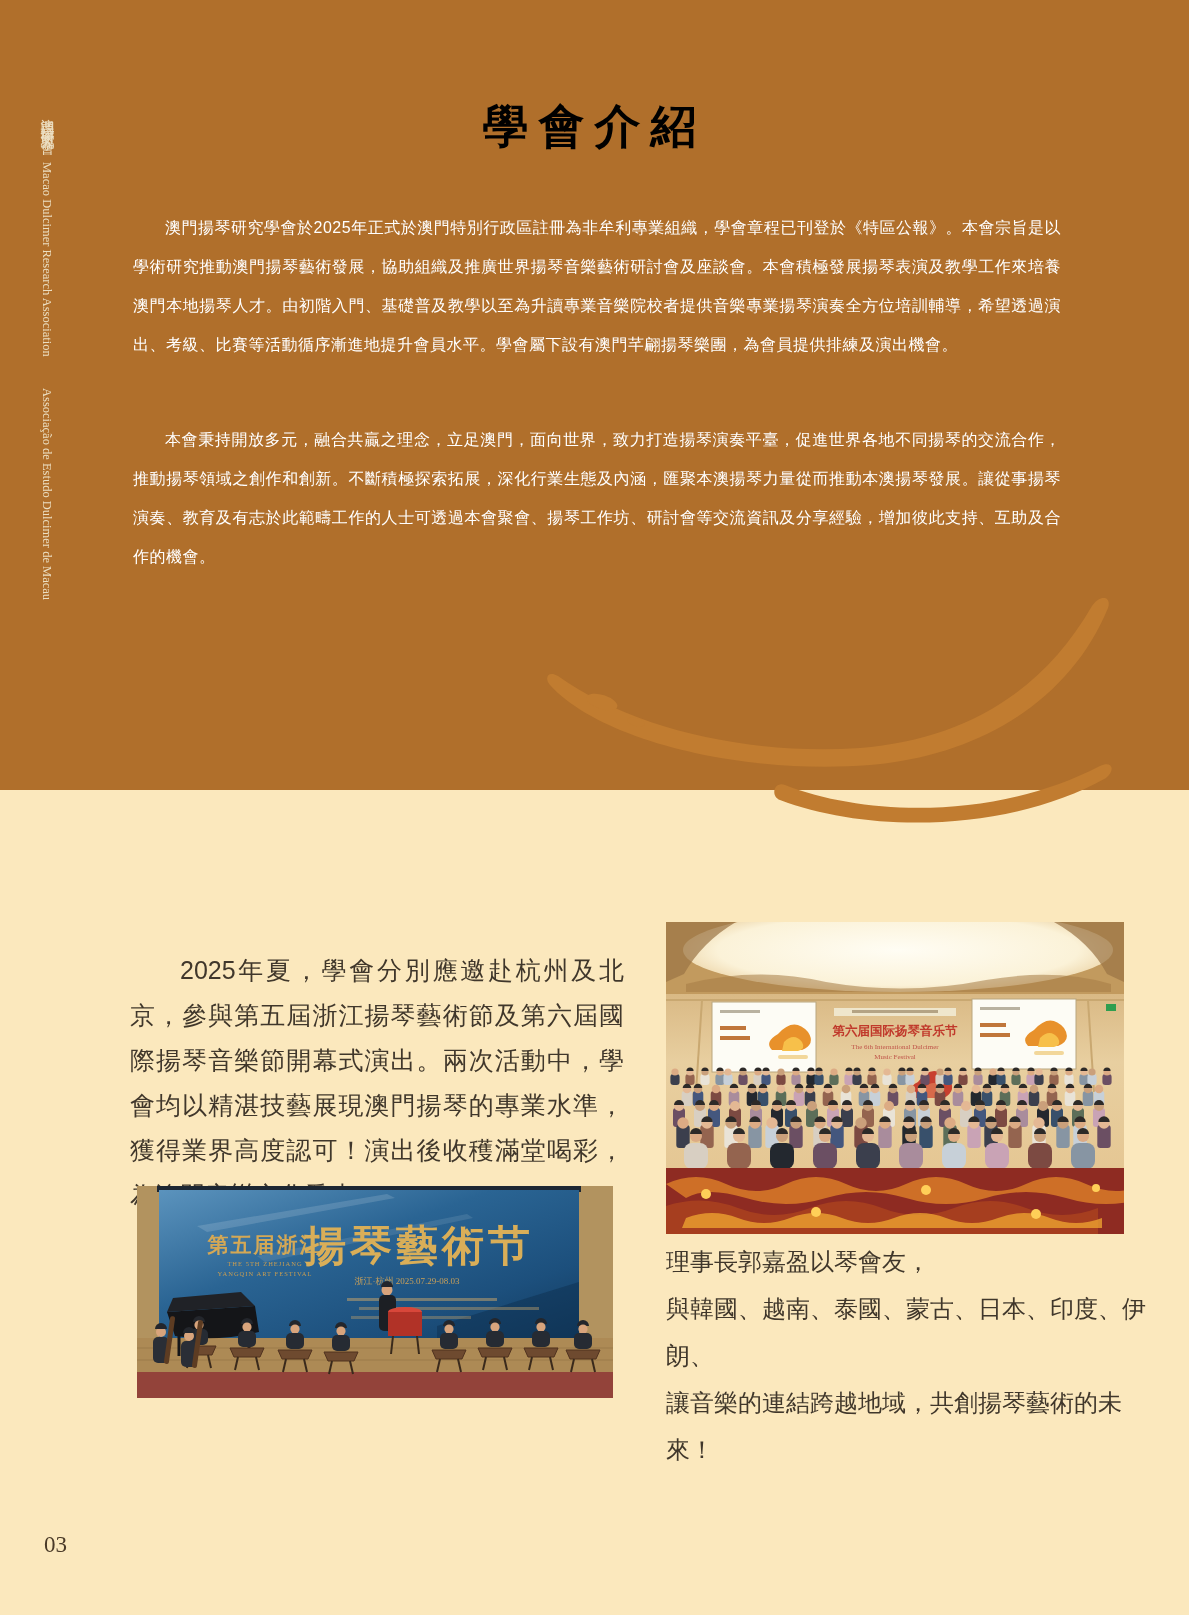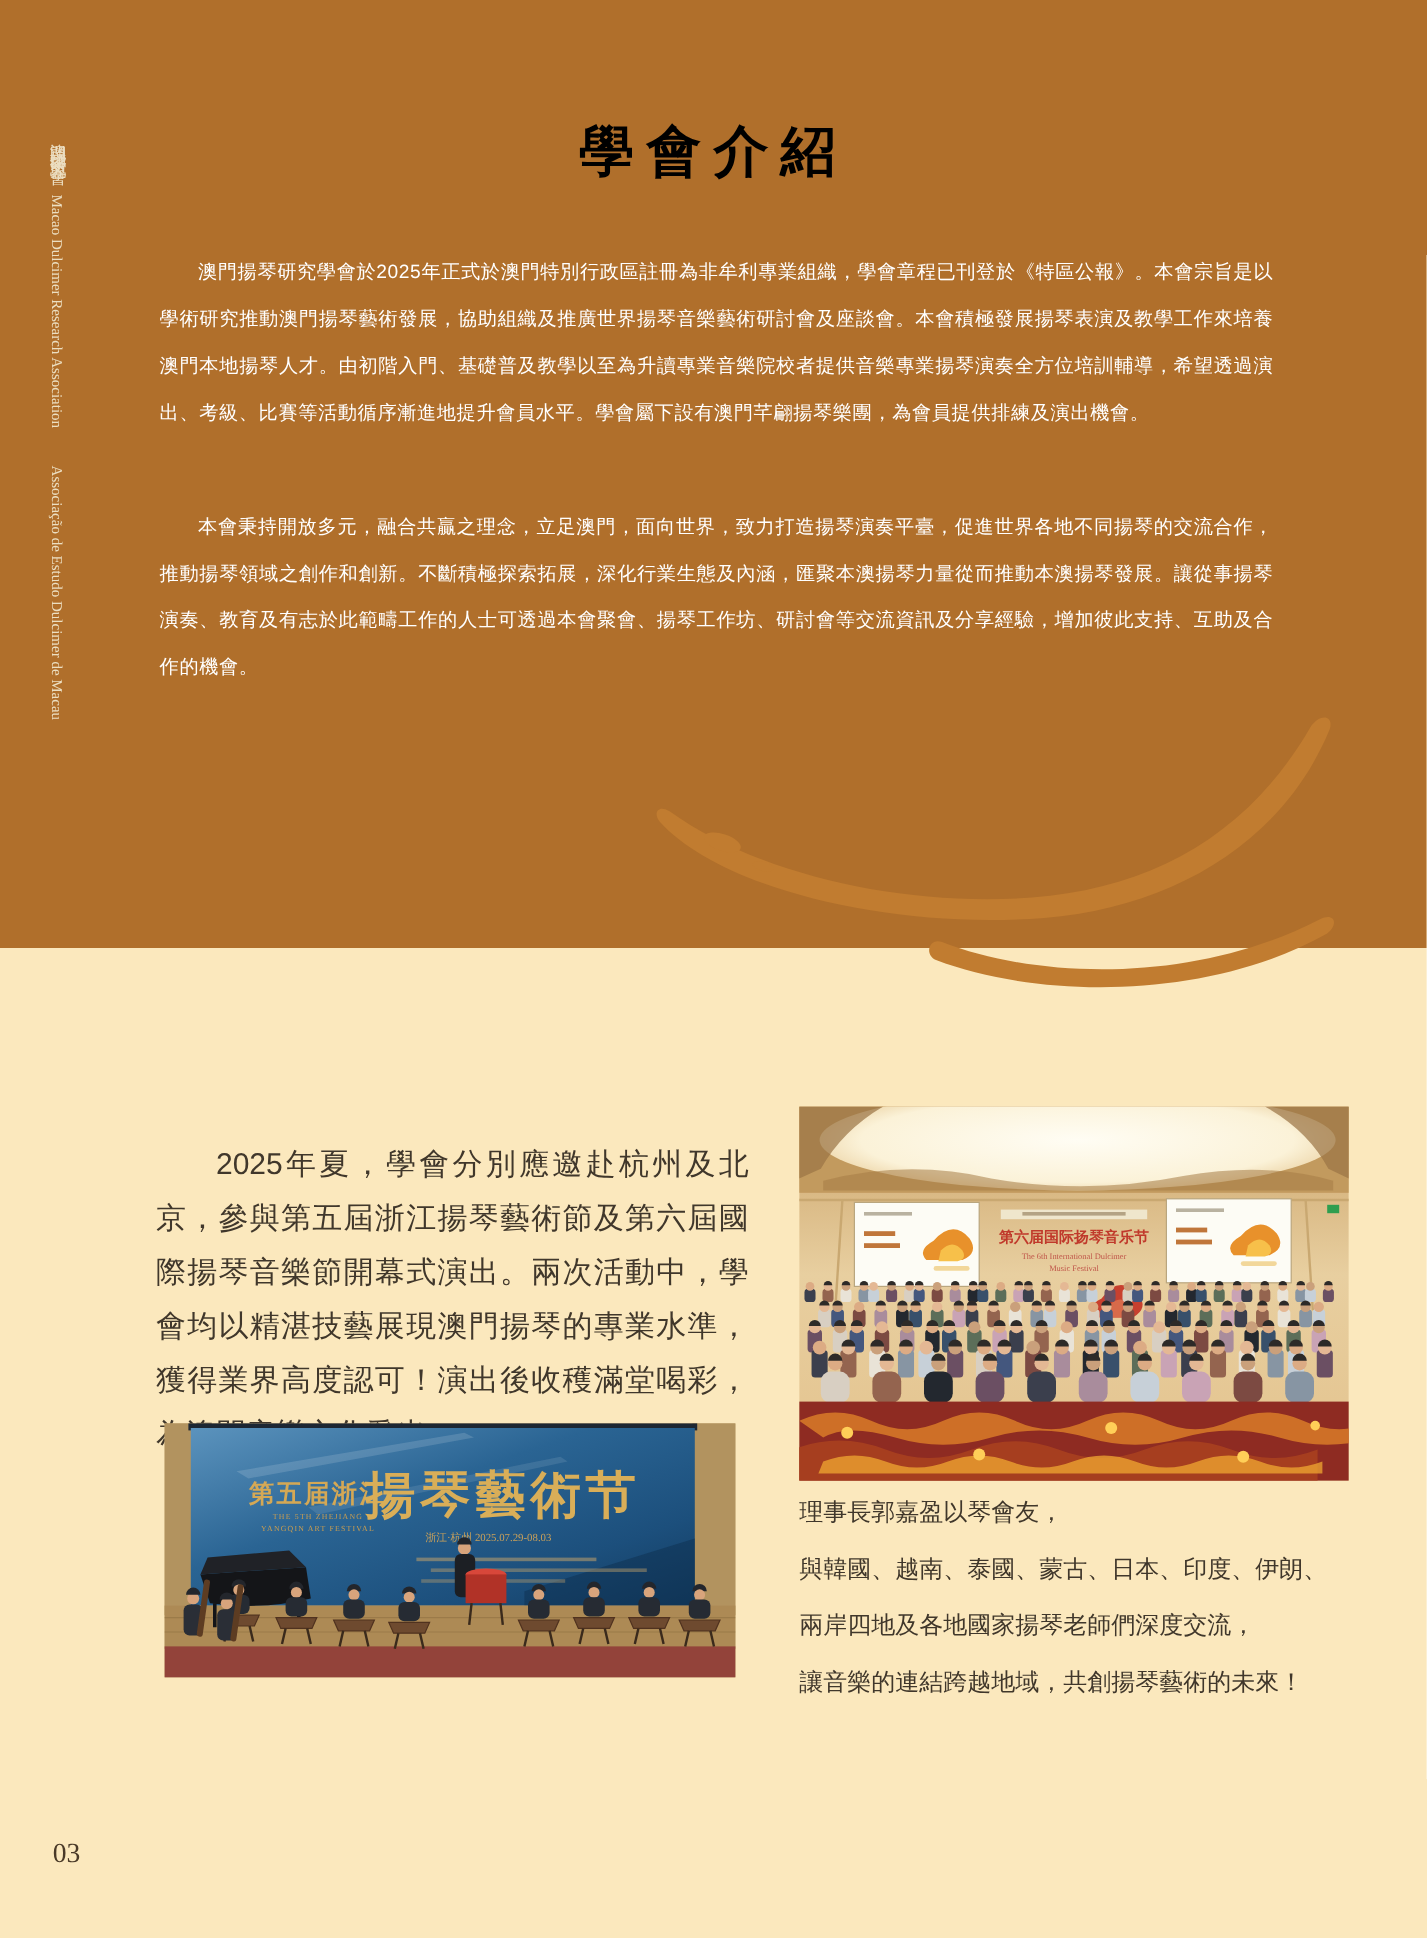--- a/index.html
+++ b/index.html
@@ -40,21 +40,21 @@
   .feature-body{
     position:absolute;left:130px;top:948px;width:494px;
     color:#40372b;font-size:25px;line-height:45px;
     text-align:justify;text-indent:2em;
   }
   .photo{position:absolute;display:block;}
   #right-photo{left:666px;top:922px;width:458px;height:312px;}
   #left-photo{left:137px;top:1186px;width:476px;height:212px;}
   .caption{
     position:absolute;left:666px;top:1238px;width:480px;
-    color:#40372b;font-size:20px;line-height:47px;
+    color:#40372b;font-size:24px;line-height:47px;
   }
   .page-number{
     position:absolute;left:44px;top:1532px;
     font-family:"Liberation Serif",serif;font-size:23px;color:#4a3a28;text-align:center;
   }
   svg text{font-family:"Liberation Serif",serif;}
 </style>
 </head>
 <body>
 
@@ -563,18 +563,17 @@
         <path d="M 46 147 a 6 6 0 0 1 12 0 Z" fill="#23262c"></path>
         <rect x="44" y="155" width="16" height="26" rx="5" fill="#2a2e36"></rect>
         <rect x="58" y="134" width="5" height="48" rx="2" fill="#5d3c22" transform="rotate(8 60 158)"></rect>
       </g>
     </g>
   </svg>
 
   <div class="caption">
     <div>理事長郭嘉盈以琴會友，</div>
     <div>與韓國、越南、泰國、蒙古、日本、印度、伊朗、</div>
-    <div>兩岸四地及各地國家揚琴老師們深度交流，</div>
     <div>讓音樂的連結跨越地域，共創揚琴藝術的未來！</div>
   </div>
 
   <div class="page-number">03</div>
 </div>
 
 </body></html>

